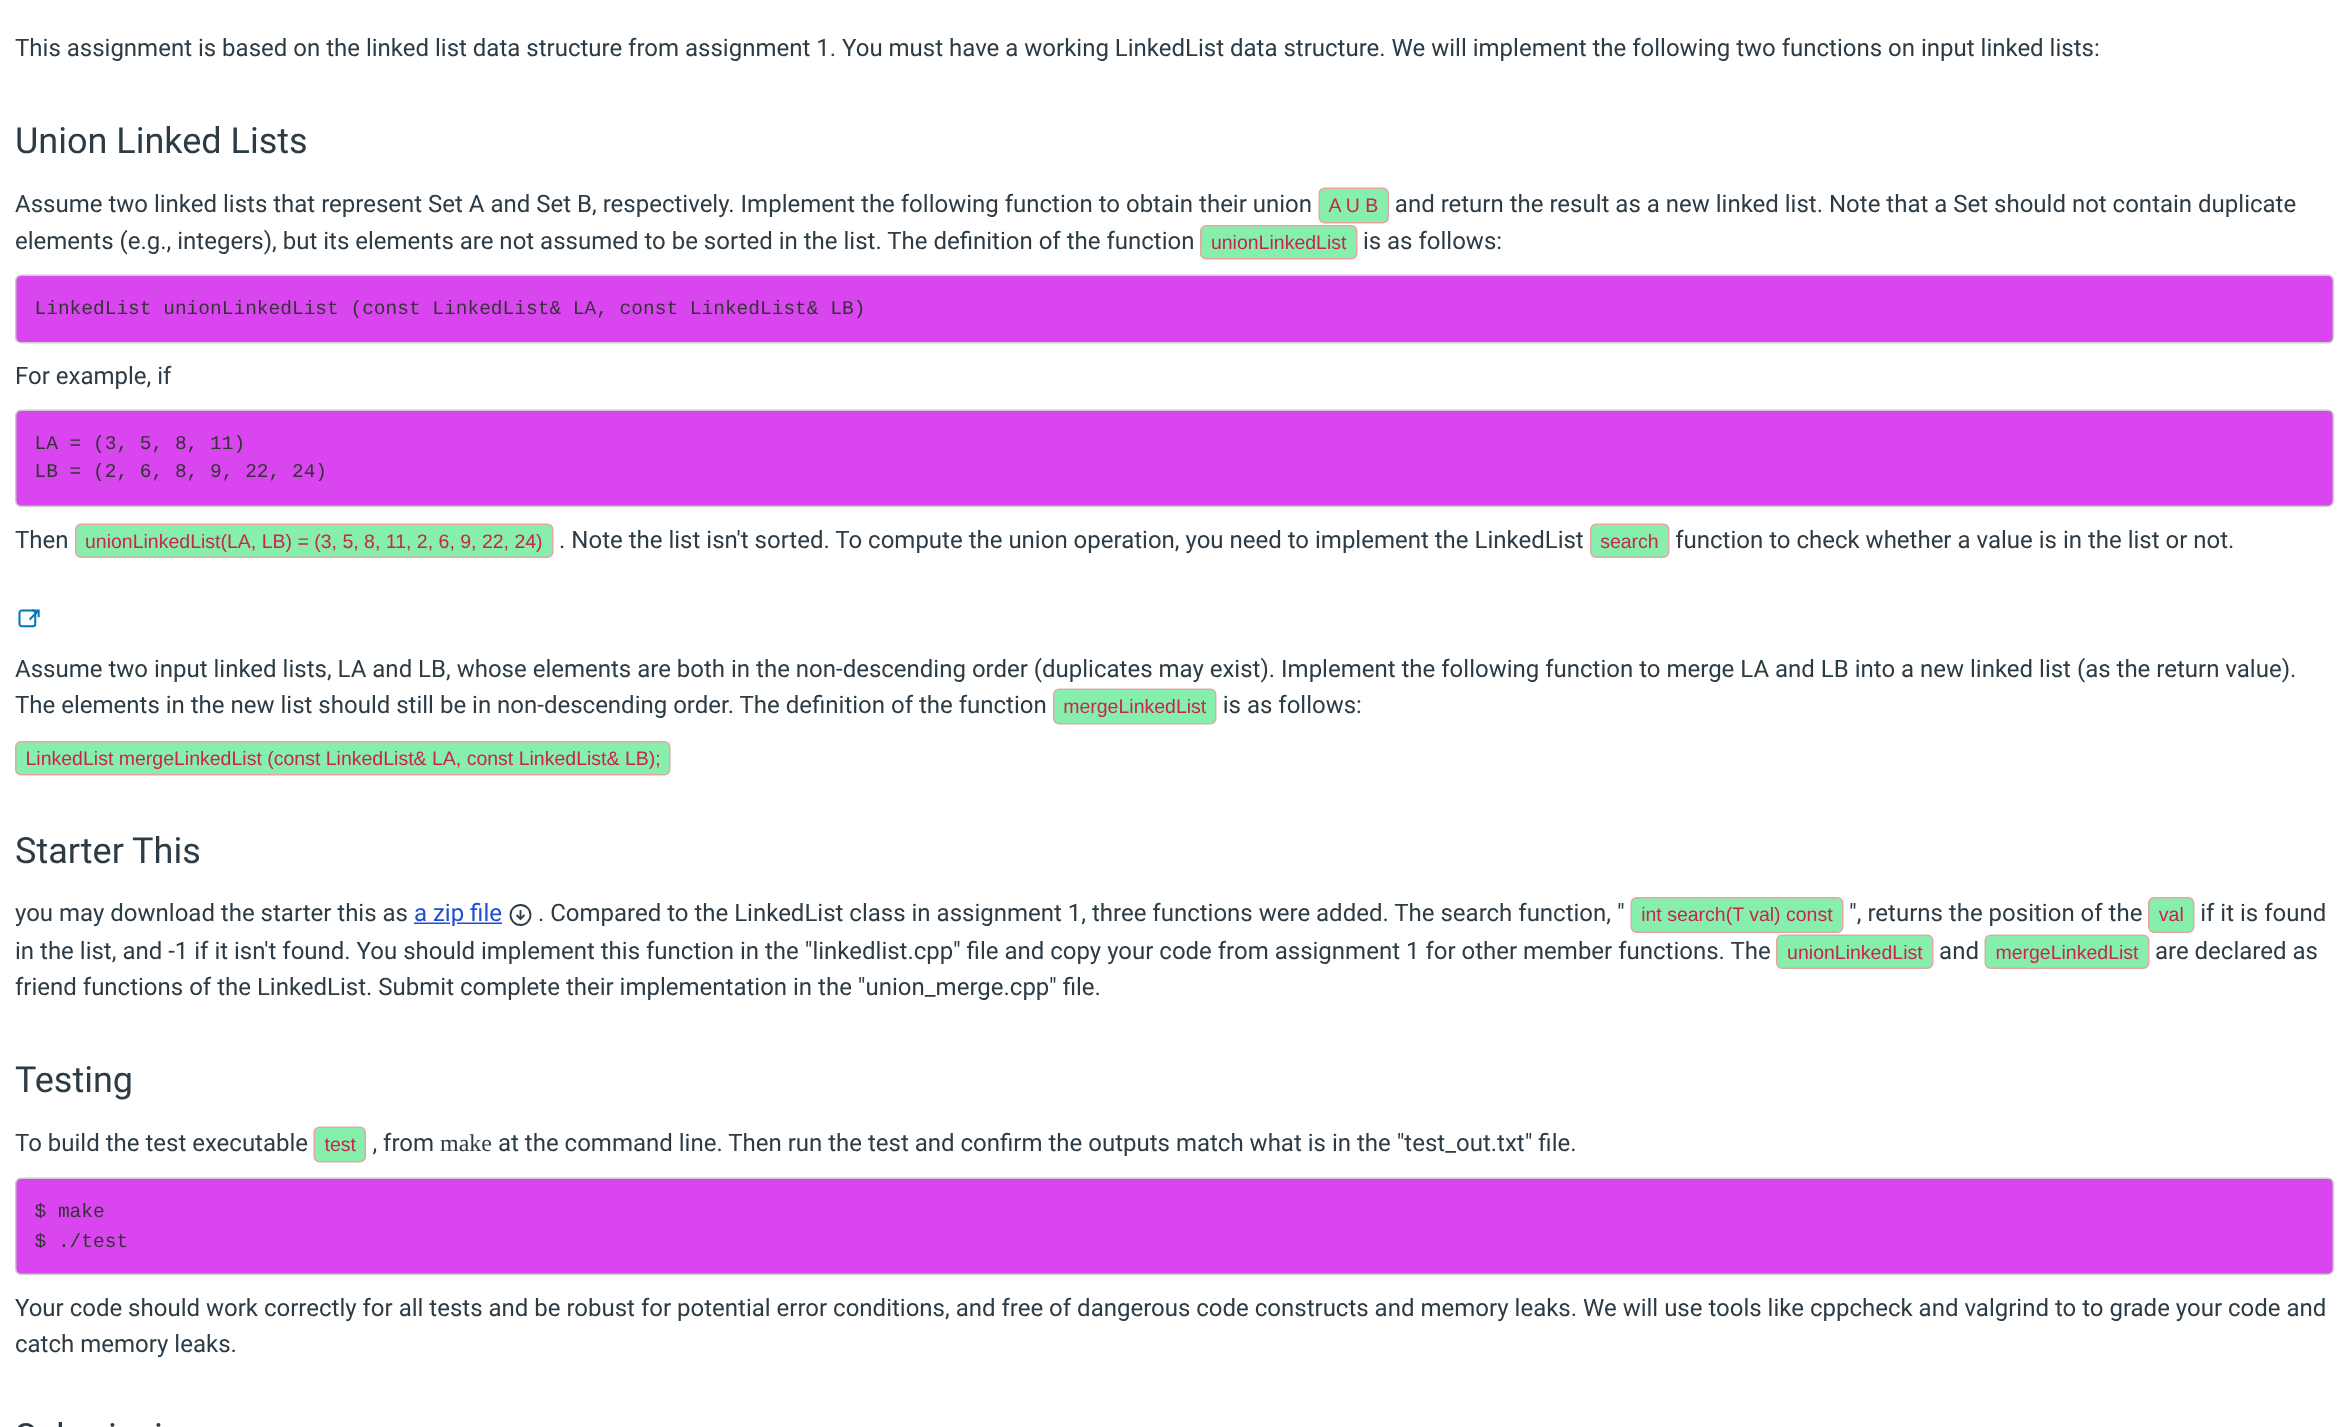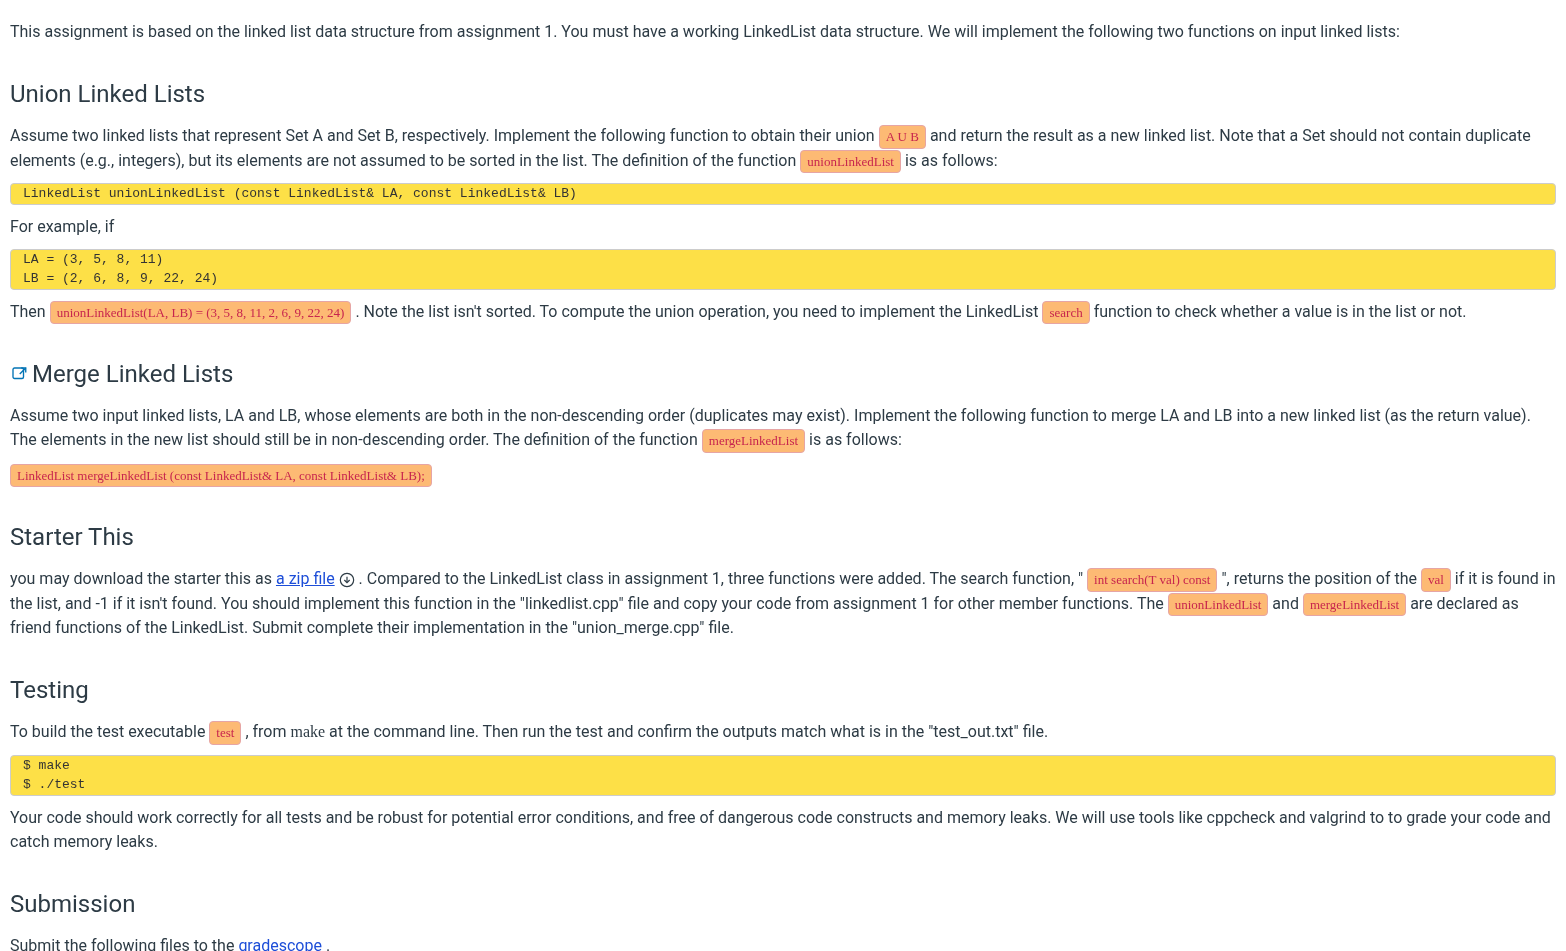--- a/index.html
+++ b/index.html
@@ -16,38 +16,38 @@
       font-size: 24px;
       font-weight: 400;
       margin: 32px 0 12px 0;
       color: #2d3b45;
     }
     p {
       margin: 10px 0;
       color: #2d3b45;
     }
     pre {
-      background: #fde047;
+      background: #d946ef;
       border: 1px solid #ccc;
       border-radius: 4px;
-      padding: 0 12px;
+      padding: 12px 12px;
       font-family: "Courier New", Courier, monospace;
       font-size: 13px;
       white-space: pre-wrap;
       margin: 10px 0;
       color: #333;
     }
     .inline-code {
       display: inline-block;
       border: 1px solid #e6a5a5;
-      background: #fdba74;
+      background: #86efac;
       color: #c7254e;
       border-radius: 4px;
       padding: 1px 6px;
-      font-family: Liberation Serif, serif;
+      font-family: Liberation Sans, sans-serif;
       font-size: 13px;
       vertical-align: baseline;
       text-align: right;
     }
     a {
       color: #1d4ed8;
       text-decoration: underline;
     }
     .heading-with-icon {
       display: flex;
@@ -110,21 +110,20 @@
 </p>
 
 <h2 class="heading-with-icon">
   <span class="link-icon">
     <svg viewBox="0 0 24 24">
         <rect x="4" y="4" width="14" height="14" rx="2"></rect>
         <path d="M15 4 L21 4 L21 10"></path>
         <path d="M21 4 L13 12"></path>
       </svg>
   </span>
-  <span>Merge Linked Lists</span>
 </h2>
 
 <p>
   <span>Assume two input linked lists, LA and LB, whose elements are both in the non-descending order (duplicates may exist). Implement the following function to merge LA and LB into a new linked list (as the return value). The elements in the new list should still be in non-descending order. The definition of the function </span>
   <span class="inline-code">mergeLinkedList</span>
   <span> is as follows:</span>
 </p>
 
 <p>
   <span class="inline-code">LinkedList mergeLinkedList (const LinkedList&amp; LA, const LinkedList&amp; LB);</span>

